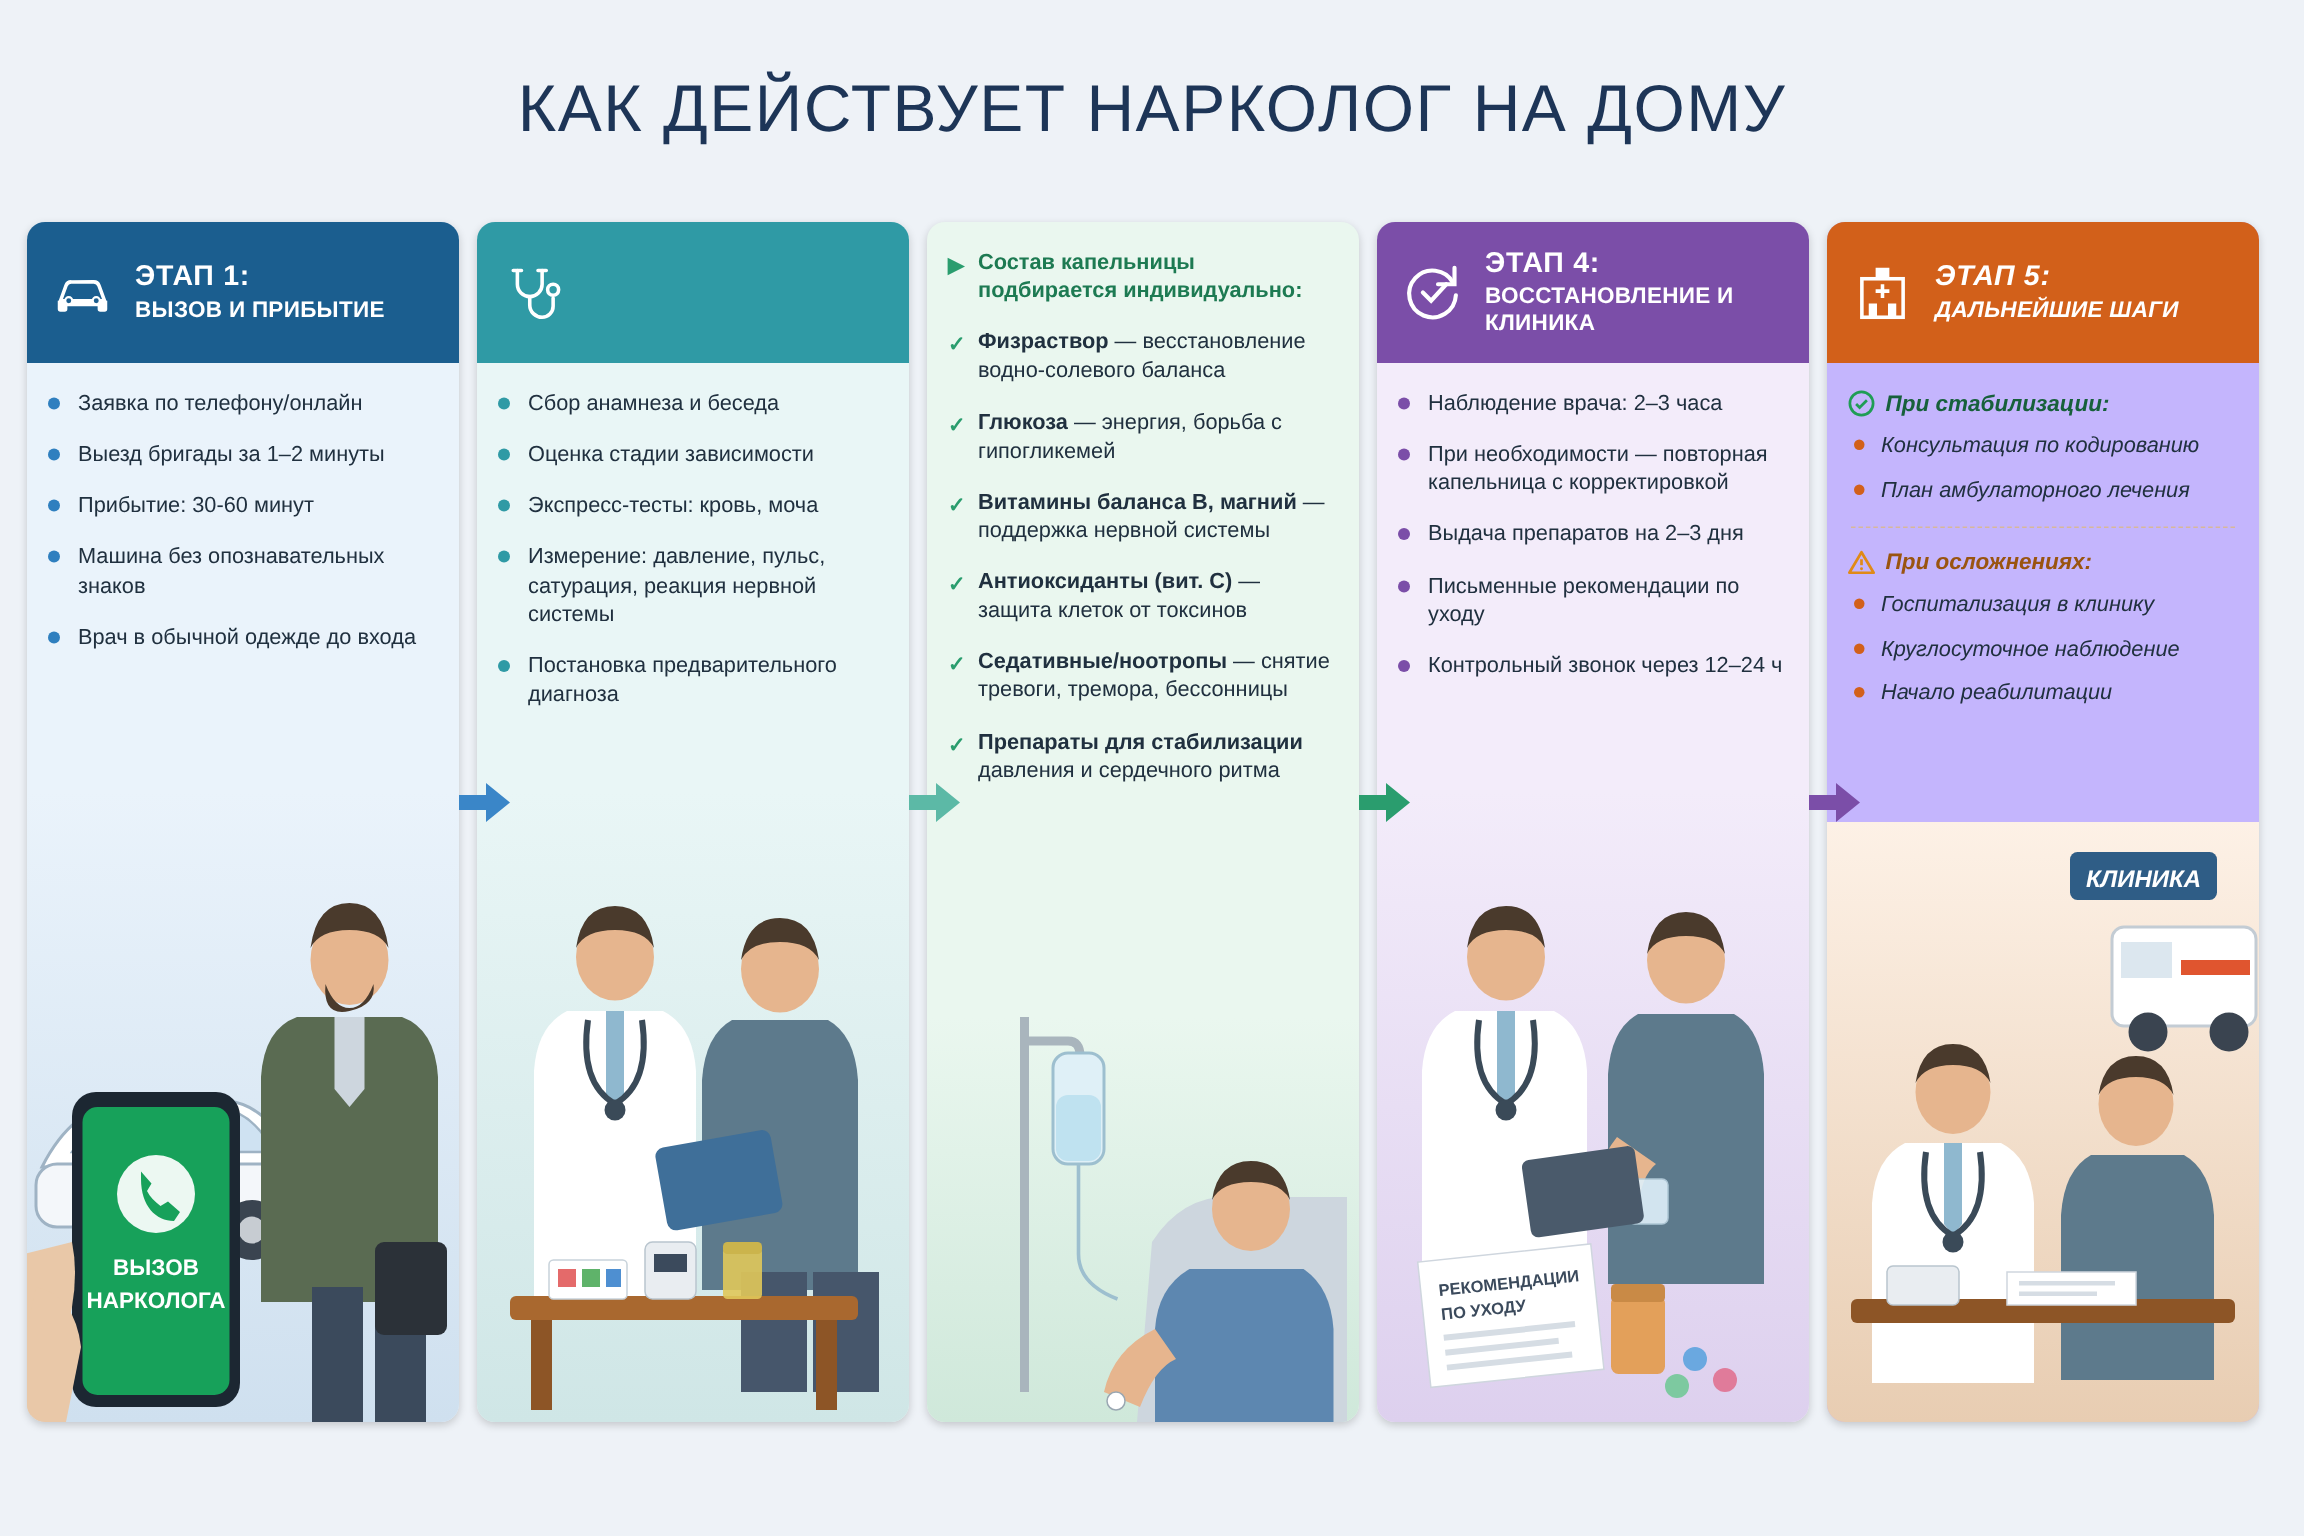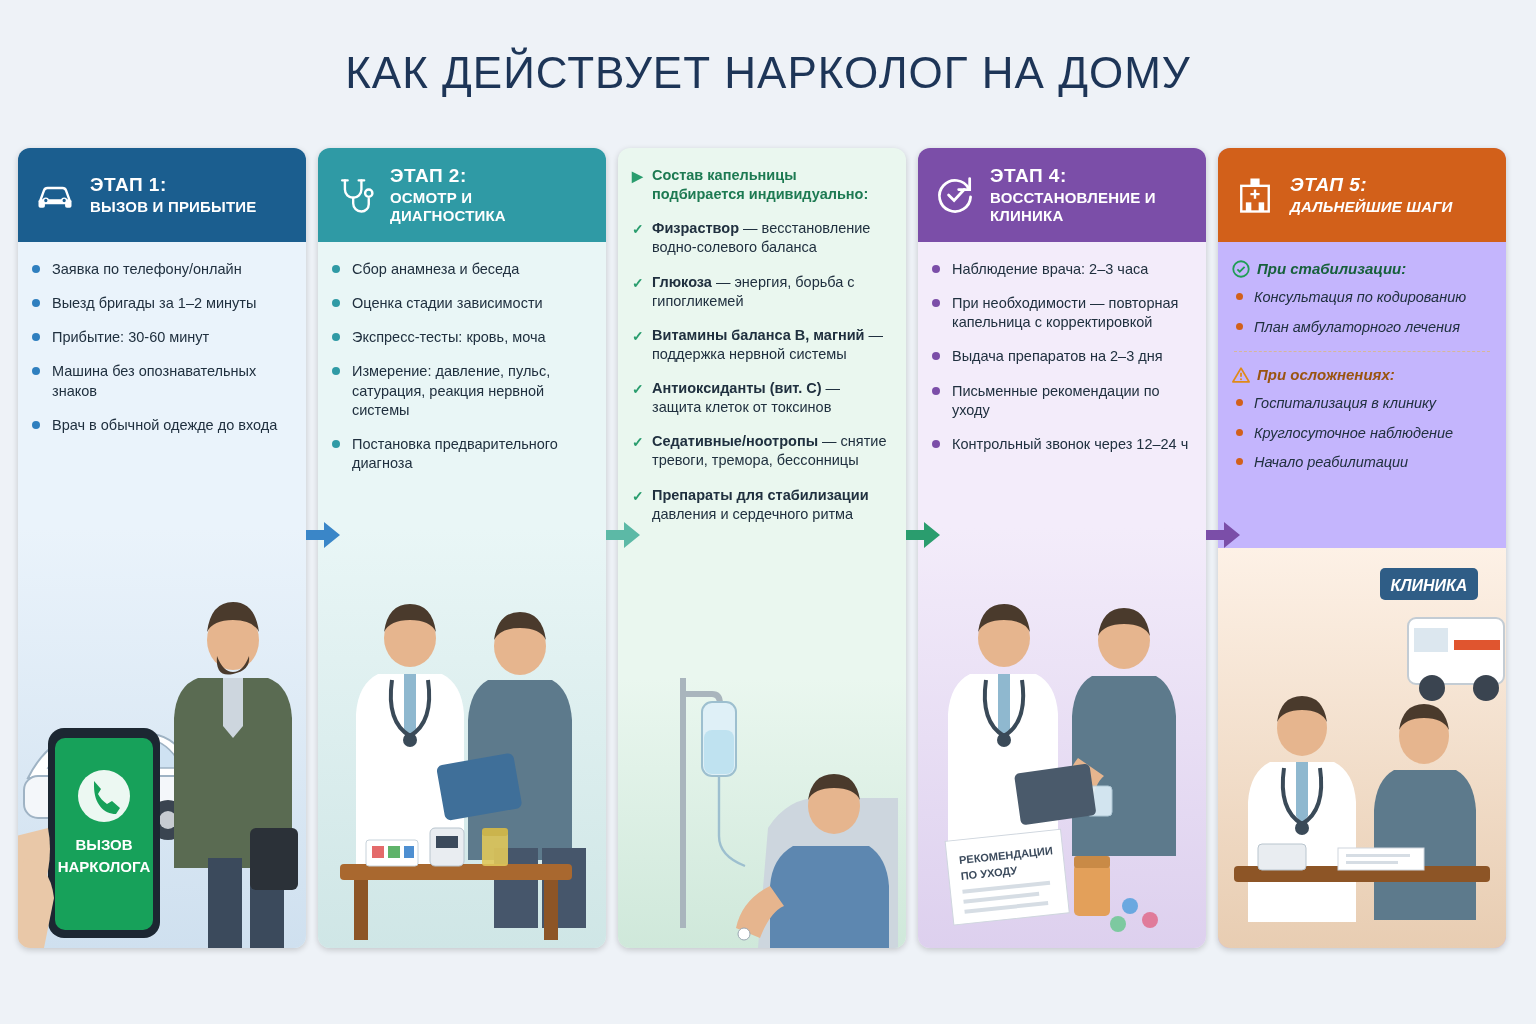--- a/index.html
+++ b/index.html
@@ -58,21 +58,21 @@
   }
   ul.items li .bullet{
     position:absolute;left:0;top:5px;
     width:8px;height:8px;border-radius:50%;
   }
   ul.items li .check{
     position:absolute;left:0;top:1px;
     font-size:14px;font-weight:bold;
   }
   .sub-head{
-    font-weight:bold;font-size:15px;display:flex;gap:7px;
+    font-weight:bold;font-size:15px;display:flex;align-items:center;gap:7px;
     margin-bottom:10px;
   }
   .sub-head .badge{width:18px;height:18px;flex:0 0 18px;}
   ul.sub{list-style:none;margin:0 0 0 4px;padding:0;}
   ul.sub li{position:relative;padding-left:18px;margin-bottom:11px;font-size:14.5px;line-height:1.3;color:#20303f;}
   ul.sub li .bullet{position:absolute;left:0;top:5px;width:7px;height:7px;border-radius:50%;}
   .divider{border-top:1px dashed #d7b79a;margin:14px 2px 14px 2px;}
   .art{
     position:absolute;left:0;right:0;bottom:0;height:420px;
     overflow:hidden;
@@ -164,24 +164,20 @@
 
   <div class="col" style="background:#e9f6f6;">
     <div class="col-head" style="background:#2f9aa5;">
       <span class="head-icon">
         <svg viewBox="0 0 48 48" fill="none" stroke="#fff" stroke-width="2.6" stroke-linecap="round">
             <path d="M13 8v10a9 9 0 0 0 18 0V8"></path>
             <path d="M10 8h6M28 8h6"></path>
             <path d="M22 27v6a9 9 0 0 0 9 9 8 8 0 0 0 8-8v-6"></path>
             <circle cx="39" cy="22" r="4"></circle>
           </svg>
-      </span>
-      <span class="head-txt">
-        <span class="stage-num">ЭТАП 2:</span>
-        <span class="stage-sub">ОСМОТР И ДИАГНОСТИКА</span>
       </span>
     </div>
     <div class="col-body">
       <ul class="items">
         <li><span class="bullet" style="background:#2f9aa5"></span><span>Сбор анамнеза и беседа</span></li>
         <li><span class="bullet" style="background:#2f9aa5"></span><span>Оценка стадии зависимости</span></li>
         <li><span class="bullet" style="background:#2f9aa5"></span><span>Экспресс-тесты: кровь, моча</span></li>
         <li><span class="bullet" style="background:#2f9aa5"></span><span>Измерение: давление, пульс, сатурация, реакция нервной системы</span></li>
         <li><span class="bullet" style="background:#2f9aa5"></span><span>Постановка предварительного диагноза</span></li>
       </ul>

